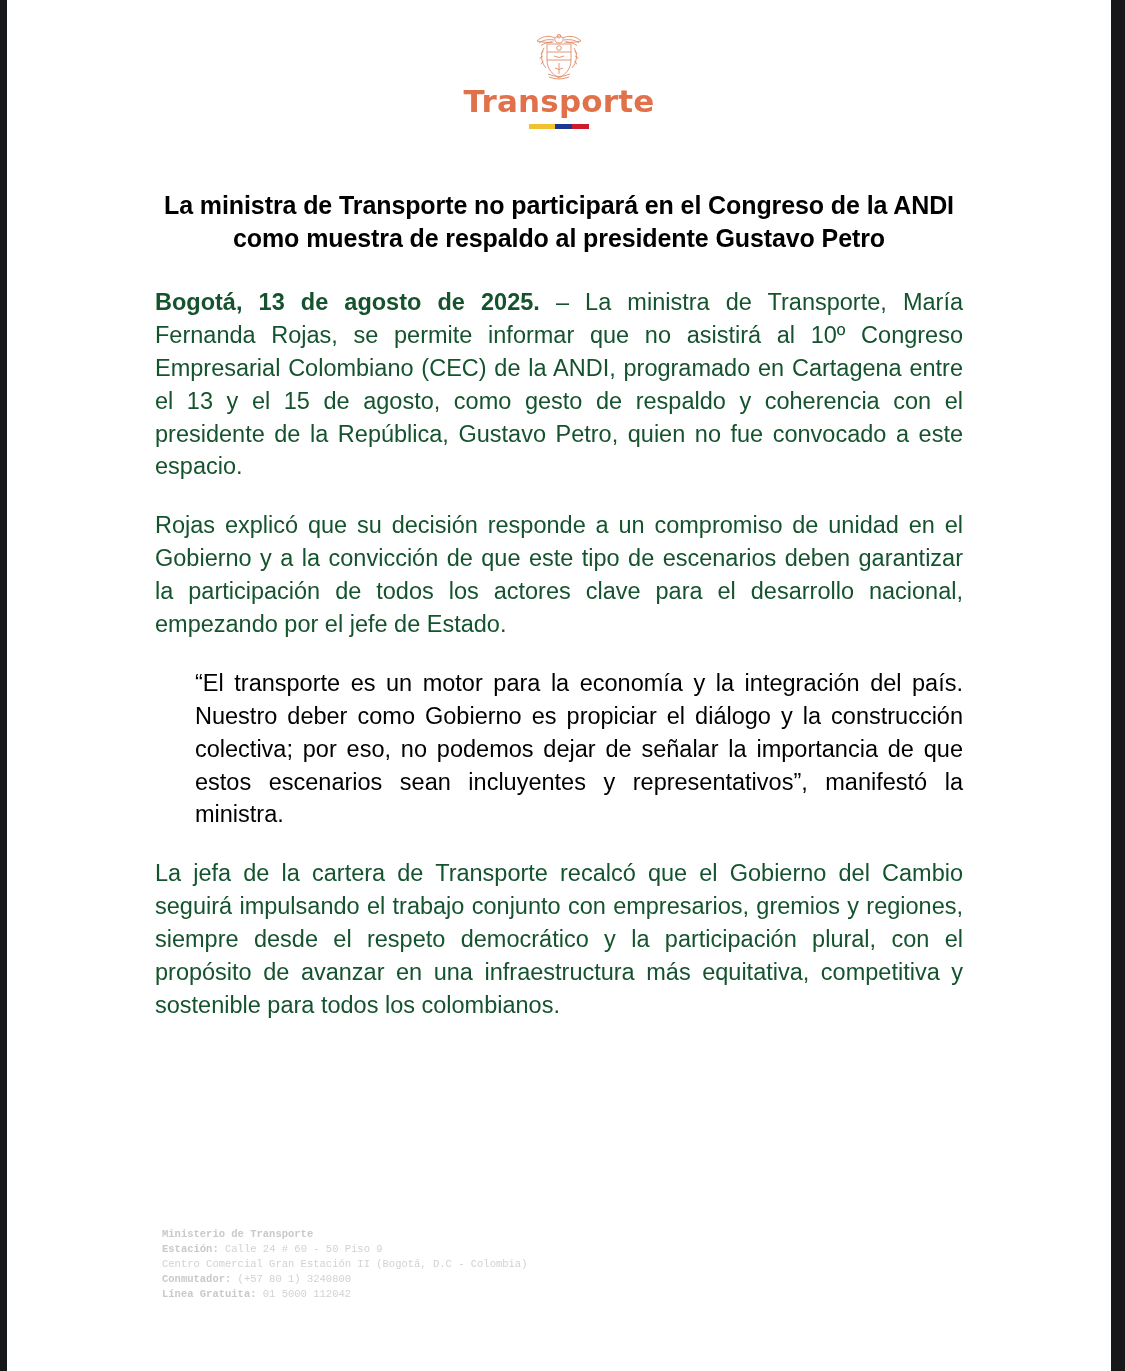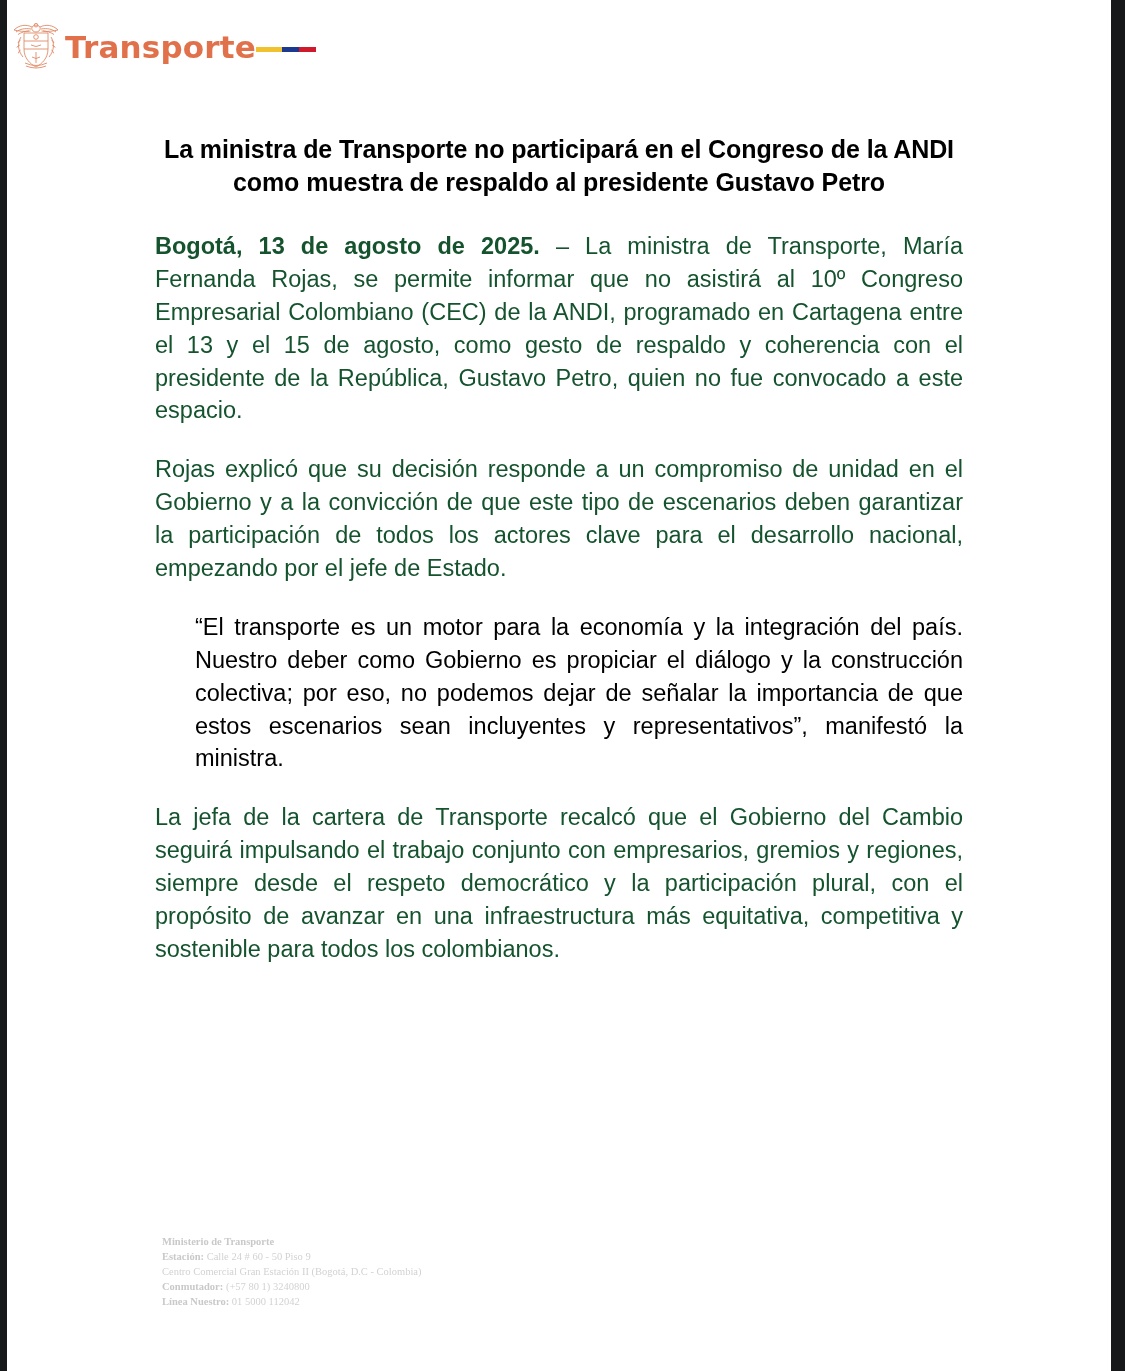--- a/index.html
+++ b/index.html
@@ -40,23 +40,23 @@
     top: 0;
     width: 1104px;
     height: 1371px;
     background: #ffffff;
     box-sizing: border-box;
   }
 
   
   .masthead {
     width: 100%;
-    padding-top: 19px;
+    padding-top: 30px;
     display: flex;
-    flex-direction: row;
+    flex-direction: column;
     align-items: center;
   }
   .escudo {
     width: 58px;
     height: 54px;
     display: block;
   }
   .wordmark {
     margin-top: 2px;
     font-family: "DejaVu Sans", sans-serif;
@@ -118,26 +118,25 @@
     color: #000000;
     text-align: justify;
     text-justify: inter-word;
   }
 
   
   .footer {
     position: absolute;
     left: 155px;
     top: 1227px;
-    font-family: Liberation Serif, serif;
+    font-family: Liberation Mono, monospace;
     font-size: 10.5px;
     line-height: 1.42;
     color: #d2d2d2;
     white-space: nowrap;
-    margin-top: 8px;
   }
   .footer .lbl {
     font-weight: 700;
     color: #c9c9c9;
   }
   .footer .row { display: block; }
 </style>
 </head>
 <body>
 
@@ -210,17 +209,17 @@
       <blockquote class="quote">“El transporte es un motor para la economía y la integración del país. Nuestro deber como Gobierno es propiciar el diálogo y la construcción colectiva; por eso, no podemos dejar de señalar la importancia de que estos escenarios sean incluyentes y representativos”, manifestó la ministra.</blockquote>
 
       <p class="para">La jefa de la cartera de Transporte recalcó que el Gobierno del Cambio seguirá impulsando el trabajo conjunto con empresarios, gremios y regiones, siempre desde el respeto democrático y la participación plural, con el propósito de avanzar en una infraestructura más equitativa, competitiva y sostenible para todos los colombianos.</p>
     </div>
 
     <div class="footer">
       <span class="row lbl">Ministerio de Transporte</span>
       <span class="row"><span class="lbl">Estación:</span><span> Calle 24 # 60 - 50 Piso 9</span></span>
       <span class="row">Centro Comercial Gran Estación II (Bogotá, D.C - Colombia)</span>
       <span class="row"><span class="lbl">Conmutador:</span><span> (+57 80 1) 3240800</span></span>
-      <span class="row"><span class="lbl">Línea Nuestro:</span><span> 01 5000 112042</span></span>
+      <span class="row"><span class="lbl">Línea Gratuita:</span><span> 01 5000 112042</span></span>
     </div>
 
   </div>
 </div>
 
 </body></html>

